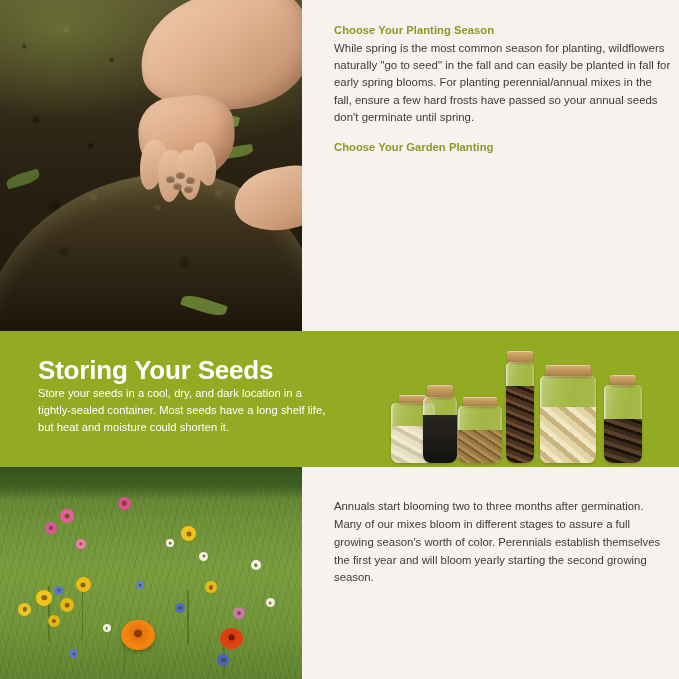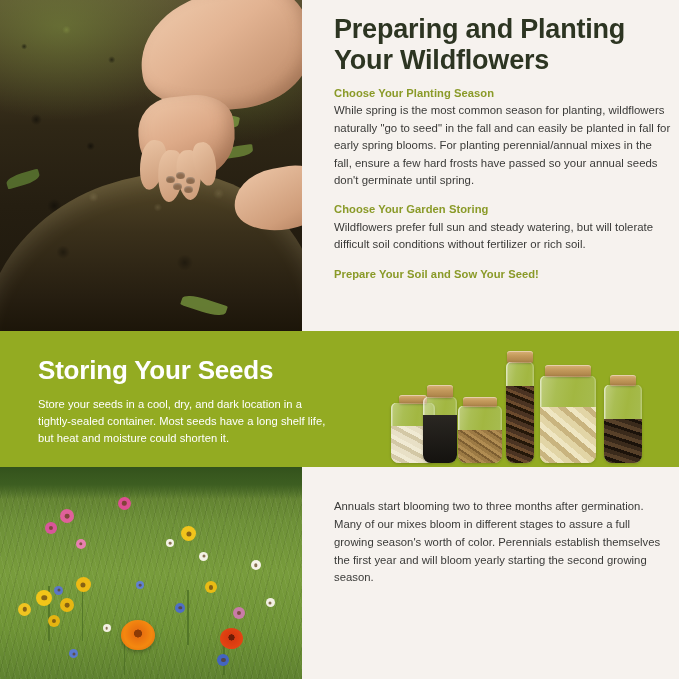--- a/index.html
+++ b/index.html
@@ -205,35 +205,32 @@
     <div class="seeds">
       <div class="seed" style="left:0;top:4px;"></div>
       <div class="seed" style="left:10px;top:0;"></div>
       <div class="seed" style="left:20px;top:5px;"></div>
       <div class="seed" style="left:7px;top:11px;"></div>
       <div class="seed" style="left:18px;top:14px;"></div>
     </div>
   </div>
 
   <div class="panel" id="row1-copy">
-    <h1 class="title">Preparing and Planting Your Wildflowers</h1>
 
     <h2 class="subhead">Choose Your Planting Season</h2>
     <p class="body">While spring is the most common season for planting, wildflowers naturally "go to seed" in the fall and can easily be planted in fall for early spring blooms. For planting perennial/annual mixes in the fall, ensure a few hard frosts have passed so your annual seeds don't germinate until spring.</p>
 
-    <h2 class="subhead">Choose Your Garden Storing</h2>
-    <p class="body">Wildflowers prefer full sun and steady watering, but will tolerate difficult soil conditions without fertilizer or rich soil.</p>
-
-    <h2 class="subhead">Prepare Your Soil and Sow Your Seed!</h2>
+    <h2 class="subhead">Choose Your Garden Planting</h2>
+
   </div>
 
   <div class="panel" id="row2">
     <div id="row2-copy">
       <h1 class="title onGreen">Storing Your Seeds</h1>
-      <p class="body onGreen" style="margin-top:11px;">Store your seeds in a cool, dry, and dark location in a tightly-sealed container. Most seeds have a long shelf life, but heat and moisture could shorten it.</p>
+      <p class="body onGreen" style="">Store your seeds in a cool, dry, and dark location in a tightly-sealed container. Most seeds have a long shelf life, but heat and moisture could shorten it.</p>
     </div>
 
     <div id="row2-jars">
 
       <div class="jar" style="left:6px;width:44px;height:68px;">
         <div class="cork" style="top:0;width:28px;height:9px;"></div>
         <div class="glass" style="height:60px;">
           <div class="fill white-beans" style="height:62%;"></div>
         </div>
       </div>

